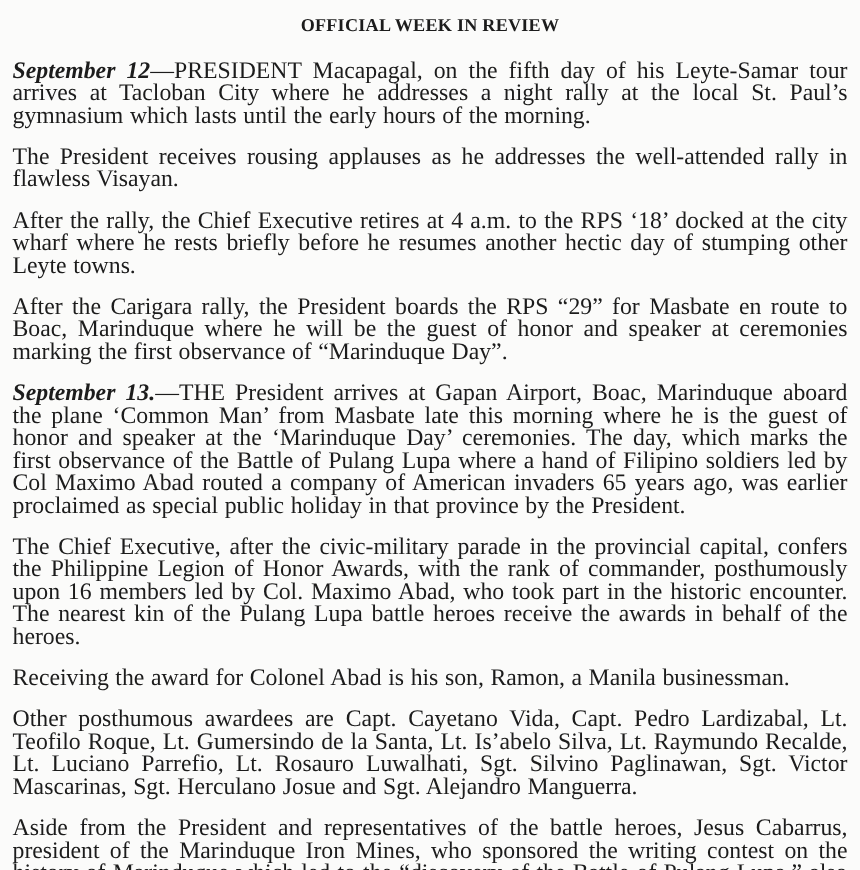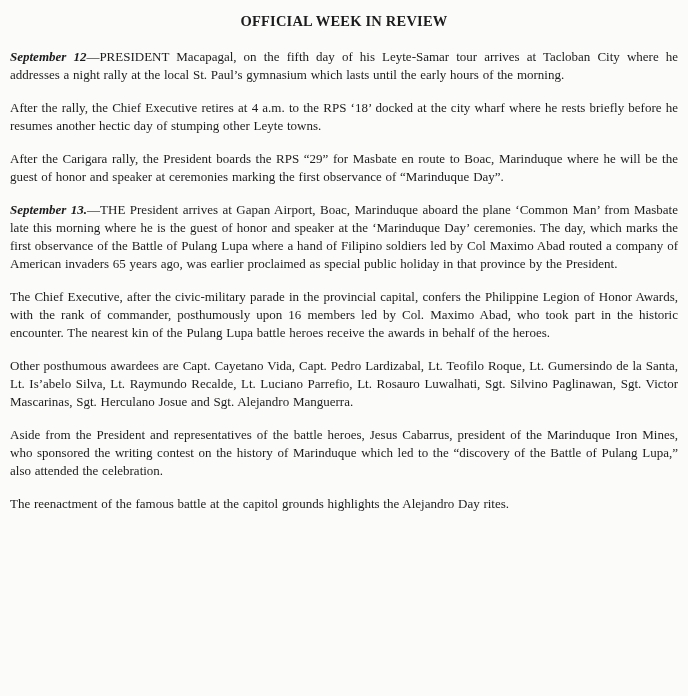--- a/index.html
+++ b/index.html
@@ -22,51 +22,53 @@
   .doc-title {
     margin: 0 0 18px 0;
     text-align: center;
     font-size: 14.5px;
     line-height: 18px;
     font-weight: bold;
     letter-spacing: 0.2px;
   }
   .para {
     margin: 0 0 15px 0;
-    font-size: 13px;
+    font-size: 19px;
     line-height: 18px;
     text-align: justify;
     word-spacing: 0.5px;
   }
   .para:last-child {
     margin-bottom: 0;
   }
   .date-lead {
     font-weight: bold;
     font-style: italic;
   }
 </style>
 </head>
 <body>
 
 <div class="page">
   <h1 class="doc-title">OFFICIAL WEEK IN REVIEW</h1>
 
   <p class="para"><span class="date-lead">September 12</span><span>—PRESIDENT Macapagal, on the fifth day of his Leyte-Samar tour arrives at Tacloban City where he addresses a night rally at the local St. Paul’s gymnasium which lasts until the early hours of the morning.</span></p>
 
+  <p class="para"><span>The President receives rousing applauses as he addresses the well-attended rally in flawless Visayan.</span></p>
 
   <p class="para"><span>After the rally, the Chief Executive retires at 4 a.m. to the RPS ‘18’ docked at the city wharf where he rests briefly before he resumes another hectic day of stumping other Leyte towns.</span></p>
 
 
   <p class="para"><span>After the Carigara rally, the President boards the RPS “29” for Masbate en route to Boac, Marinduque where he will be the guest of honor and speaker at ceremonies marking the first observance of “Marinduque Day”.</span></p>
 
   <p class="para"><span class="date-lead">September 13.</span><span>—THE President arrives at Gapan Airport, Boac, Marinduque aboard the plane ‘Common Man’ from Masbate late this morning where he is the guest of honor and speaker at the ‘Marinduque Day’ ceremonies. The day, which marks the first observance of the Battle of Pulang Lupa where a hand of Filipino soldiers led by Col Maximo Abad routed a company of American invaders 65 years ago, was earlier proclaimed as special public holiday in that province by the President.</span></p>
 
   <p class="para"><span>The Chief Executive, after the civic-military parade in the provincial capital, confers the Philippine Legion of Honor Awards, with the rank of commander, posthumously upon 16 members led by Col. Maximo Abad, who took part in the historic encounter. The nearest kin of the Pulang Lupa battle heroes receive the awards in behalf of the heroes.</span></p>
 
+  <p class="para"><span>Receiving the award for Colonel Abad is his son, Ramon, a Manila businessman.</span></p>
 
   <p class="para"><span>Other posthumous awardees are Capt. Cayetano Vida, Capt. Pedro Lardizabal, Lt. Teofilo Roque, Lt. Gumersindo de la Santa, Lt. Is’abelo Silva, Lt. Raymundo Recalde, Lt. Luciano Parrefio, Lt. Rosauro Luwalhati, Sgt. Silvino Paglinawan, Sgt. Victor Mascarinas, Sgt. Herculano Josue and Sgt. Alejandro Manguerra.</span></p>
 
 
   <p class="para"><span>Aside from the President and representatives of the battle heroes, Jesus Cabarrus, president of the Marinduque Iron Mines, who sponsored the writing contest on the history of Marinduque which led to the “discovery of the Battle of Pulang Lupa,” also attended the celebration.</span></p>
 
   <p class="para"><span>The reenactment of the famous battle at the capitol grounds highlights the Alejandro Day rites.</span></p>
 </div>
 
 </body></html>

